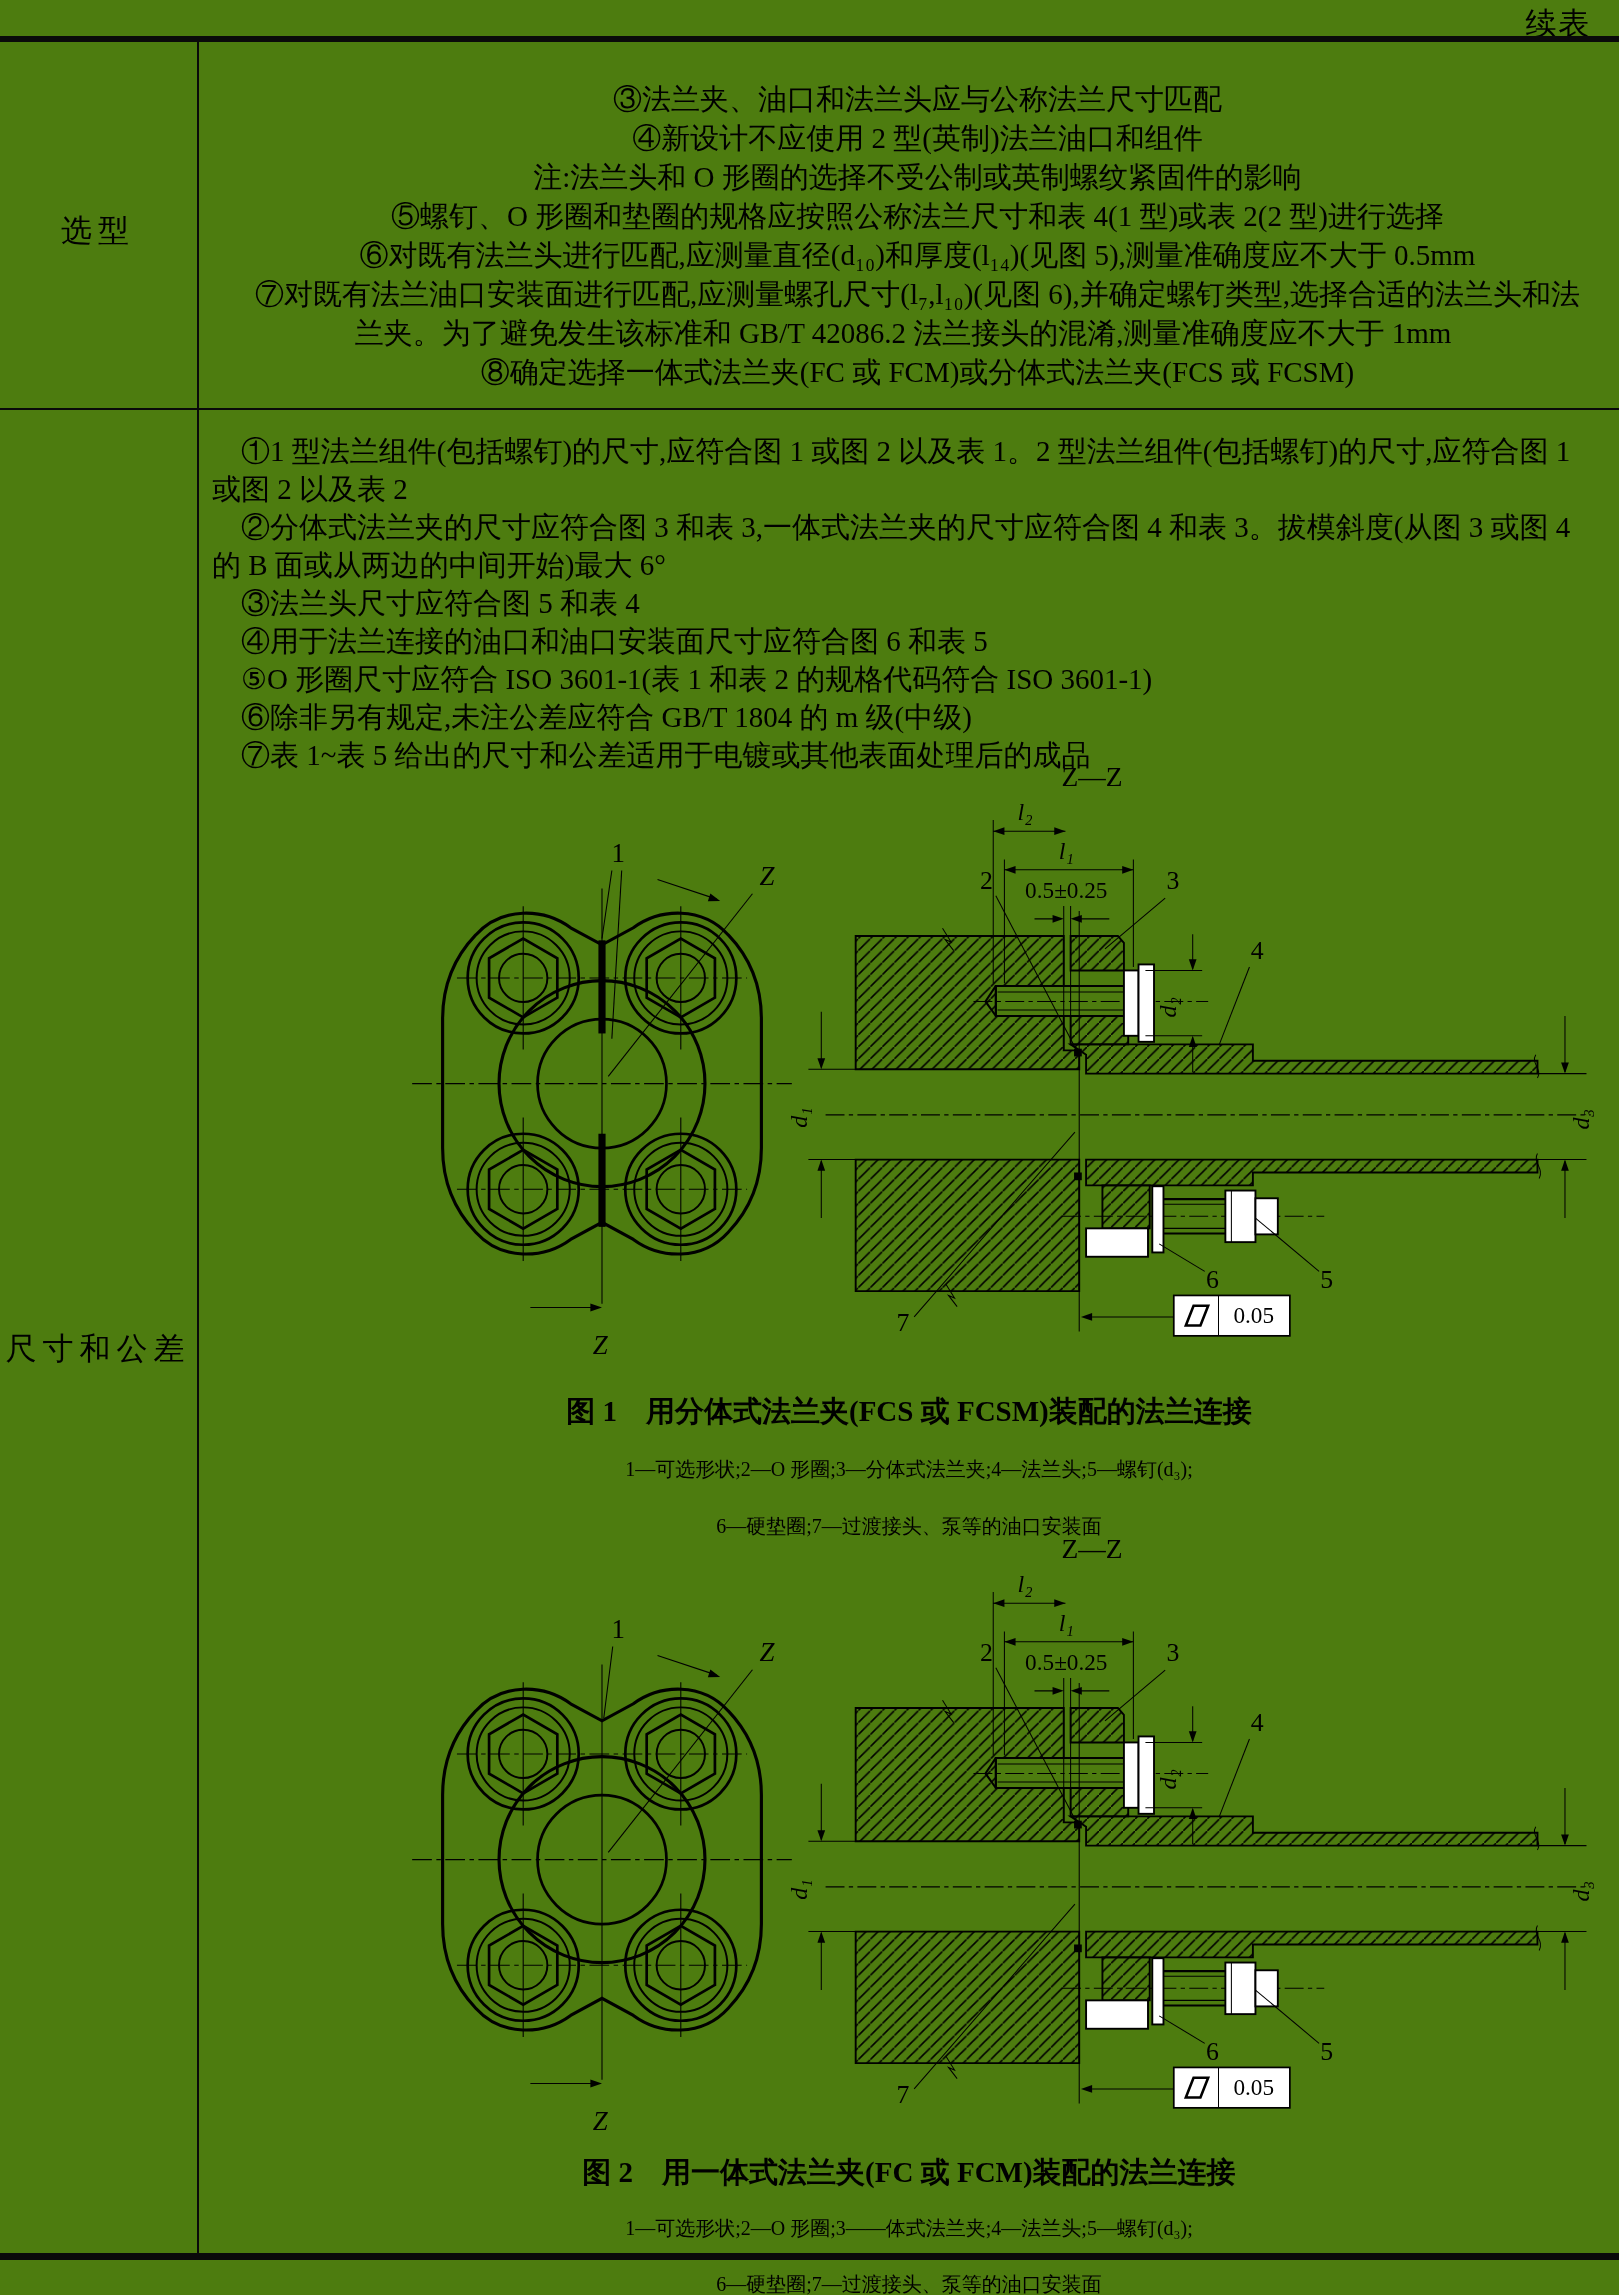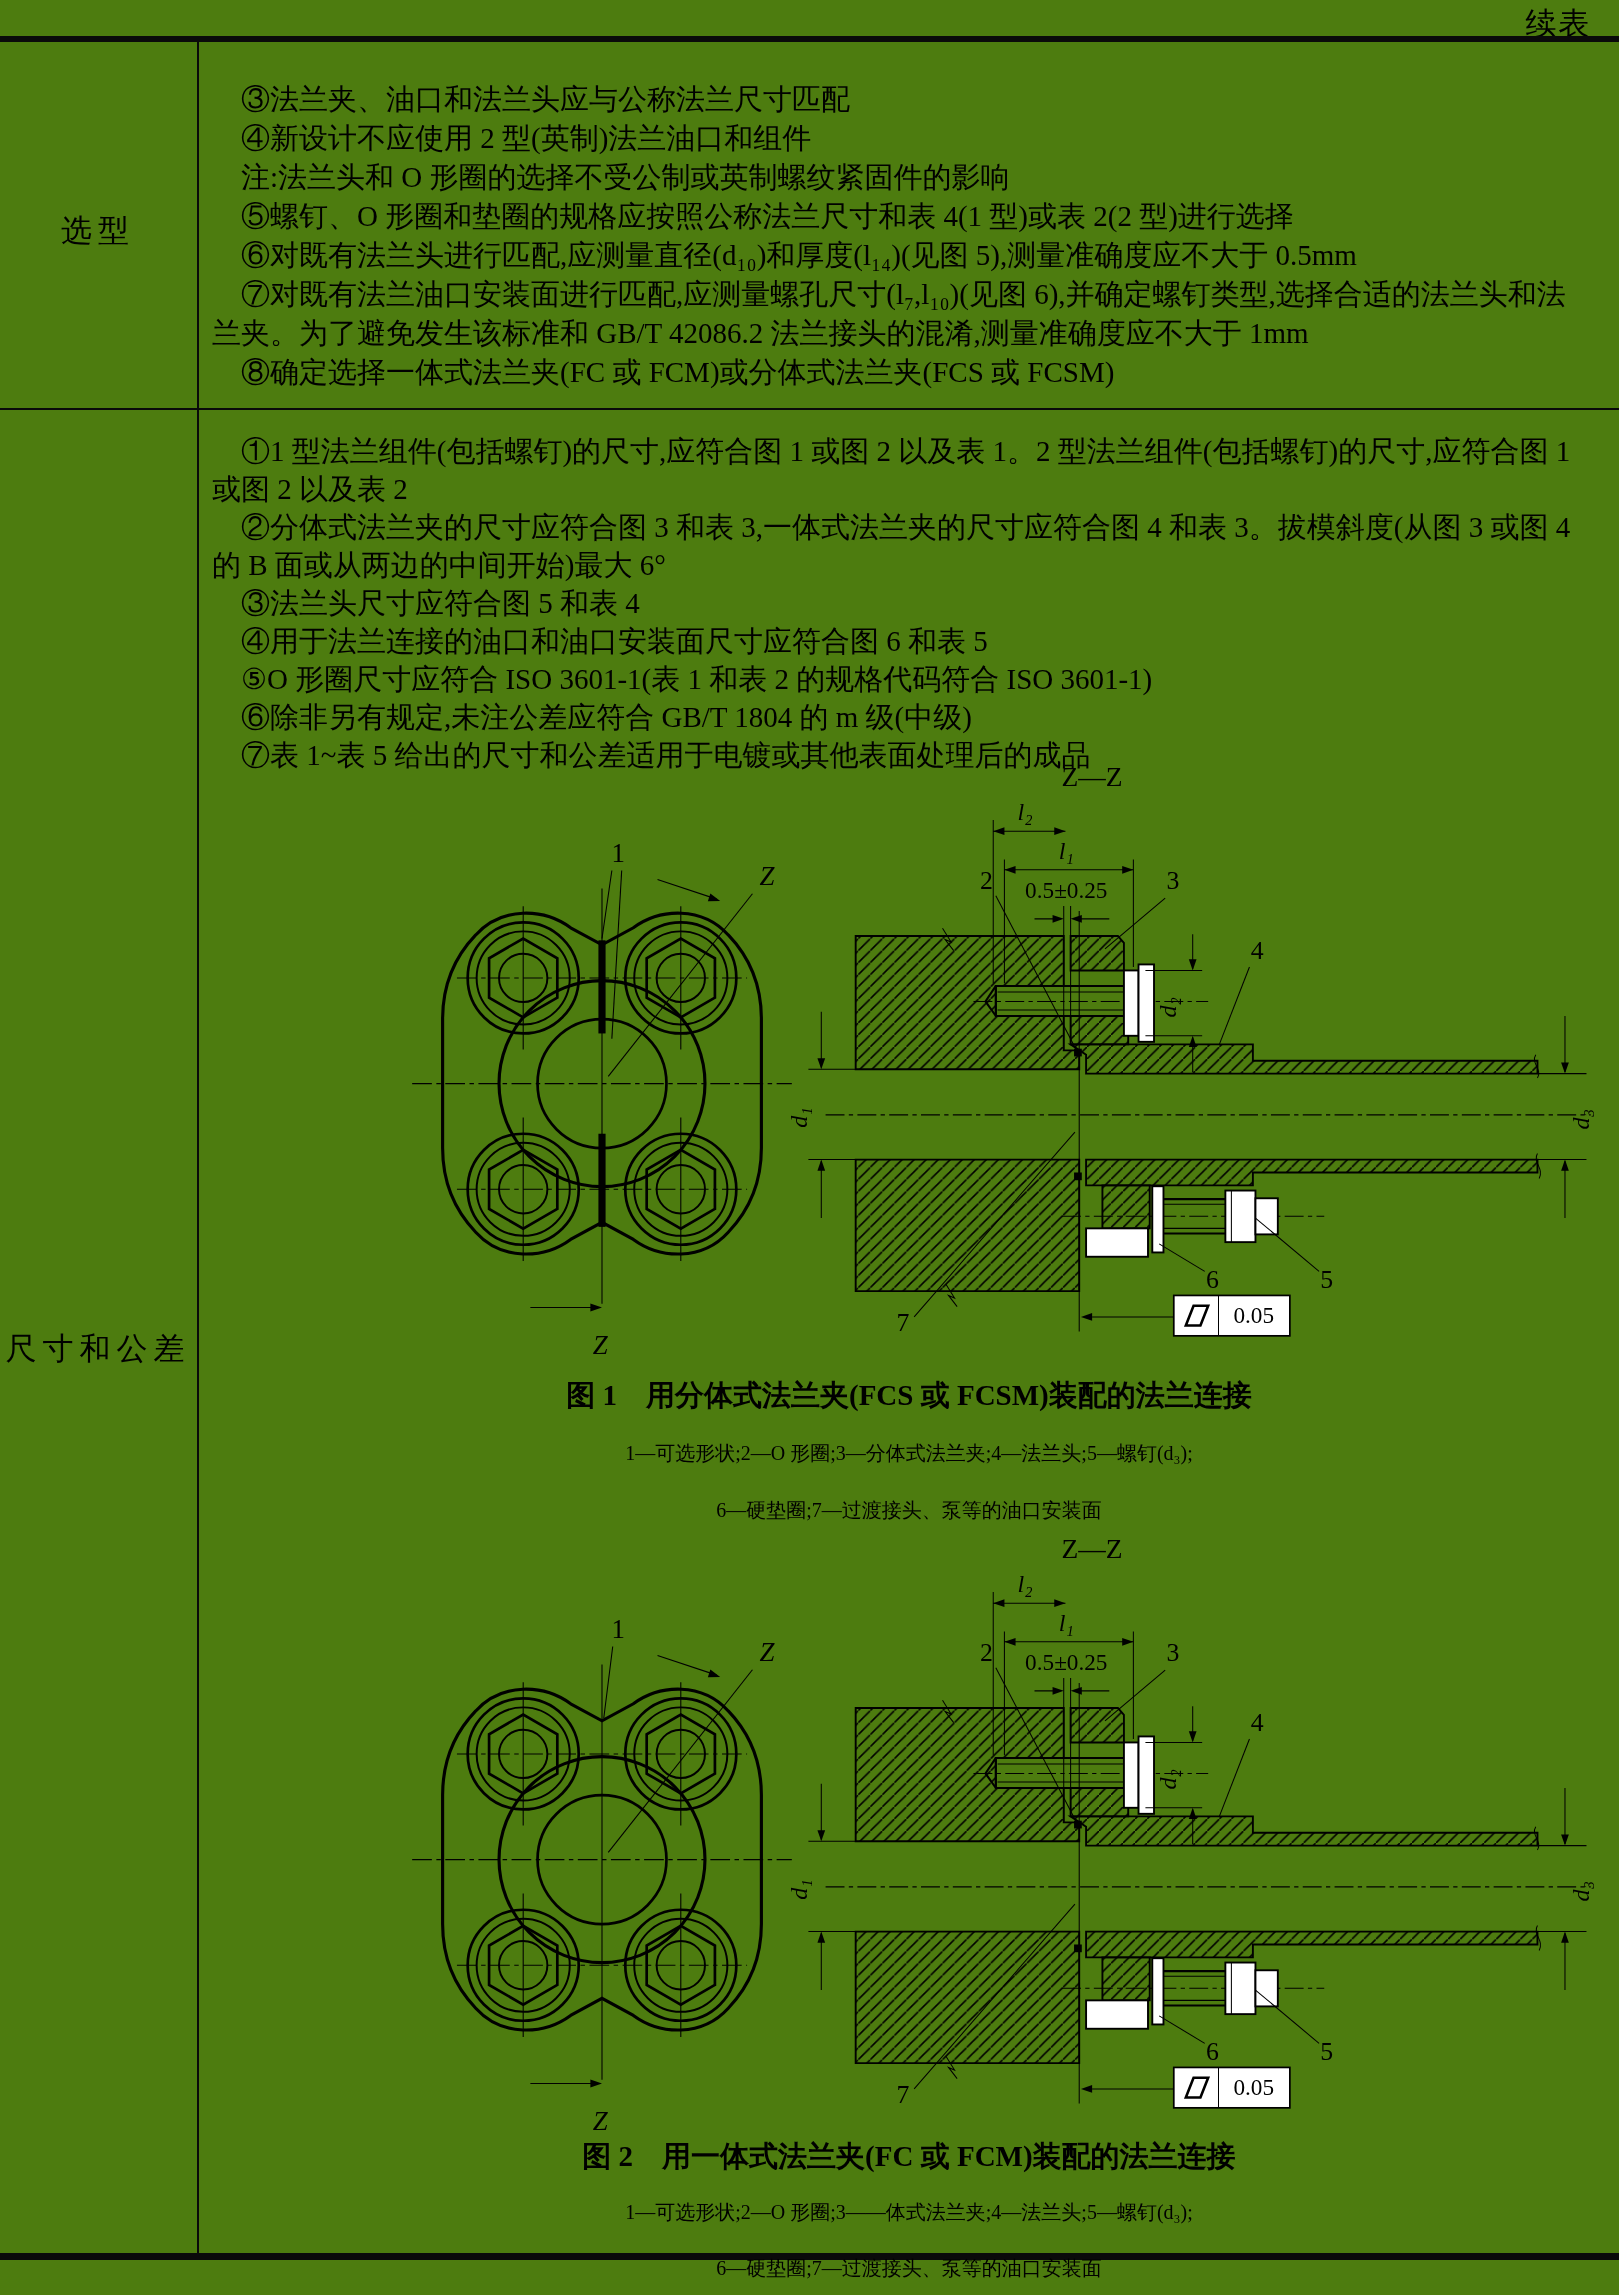--- a/index.html
+++ b/index.html
@@ -5,21 +5,21 @@
   html,body{margin:0;padding:0;background:#fff;}
   #page{position:relative;width:1620px;height:2295px;background:#4d7c0f;color:#000;
         font-family:"Liberation Serif","DejaVu Serif",serif;overflow:hidden;}
   .rule{position:absolute;background:#0a0a0a;}
   .cont{position:absolute;top:3.4px;right:29px;font-size:31px;letter-spacing:1.7px;}
   .rowlabel{position:absolute;left:0;width:196px;text-align:center;font-size:31px;letter-spacing:6px;}
   .bodytext{position:absolute;left:212px;width:1382px;font-size:29px;}
   .bodytext p{margin:0;line-height:39px;text-indent:29px;}
   #row2text p{line-height:38px;}
   .figcap{position:absolute;left:198px;width:1422px;text-align:center;}
-  .figcap .cap{font-size:29px;line-height:43px;font-weight:bold;margin:0;}
+  .figcap .cap{font-size:29px;line-height:43px;font-weight:bold;margin:16px;}
   .figcap .leg{font-size:20px;line-height:41px;margin:16px;}
   svg{position:absolute;}
   svg text{font-family:"Liberation Serif","DejaVu Serif",serif;}
   .var{font-style:italic;font-size:28px;}
   .num{font-size:30px;}
   .ttl{font-size:32px;}
   .tol{font-size:27px;}
   .thick{stroke:#000;stroke-width:2.4;fill:none;}
   .thin{stroke:#000;stroke-width:1.2;fill:none;}
   .cline{stroke:#000;stroke-width:1.2;fill:none;stroke-dasharray:22 5 5 5;}
@@ -33,21 +33,21 @@
   <div class="cont">续表</div>
 
   <div class="rule" style="left:0;top:36px;width:1620px;height:6px;"></div>
   <div class="rule" style="left:0;top:2253px;width:1620px;height:6.9px;"></div>
   <div class="rule" style="left:197px;top:39px;width:1.7px;height:2217px;"></div>
   <div class="rule" style="left:0;top:408px;width:1620px;height:1.7px;"></div>
 
   <div class="rowlabel" style="top:210px;">选型</div>
   <div class="rowlabel" style="top:1328px;">尺寸和公差</div>
 
-  <div class="bodytext" style="top:80px;" id="row1text">
+  <div class="bodytext" style="top:80px;text-align:center;" id="row1text">
     <p>③法兰夹、油口和法兰头应与公称法兰尺寸匹配</p>
     <p>④新设计不应使用 2 型(英制)法兰油口和组件</p>
     <p>注:法兰头和 O 形圈的选择不受公制或英制螺纹紧固件的影响</p>
     <p>⑤螺钉、O 形圈和垫圈的规格应按照公称法兰尺寸和表 4(1 型)或表 2(2 型)进行选择</p>
     <p>⑥对既有法兰头进行匹配,应测量直径(d₁₀)和厚度(l₁₄)(见图 5),测量准确度应不大于 0.5mm</p>
     <p>⑦对既有法兰油口安装面进行匹配,应测量螺孔尺寸(l₇,l₁₀)(见图 6),并确定螺钉类型,选择合适的法兰头和法兰夹。为了避免发生该标准和 GB/T 42086.2 法兰接头的混淆,测量准确度应不大于 1mm</p>
     <p>⑧确定选择一体式法兰夹(FC 或 FCM)或分体式法兰夹(FCS 或 FCSM)</p>
   </div>
 
   <div class="bodytext" style="top:432px;" id="row2text">

